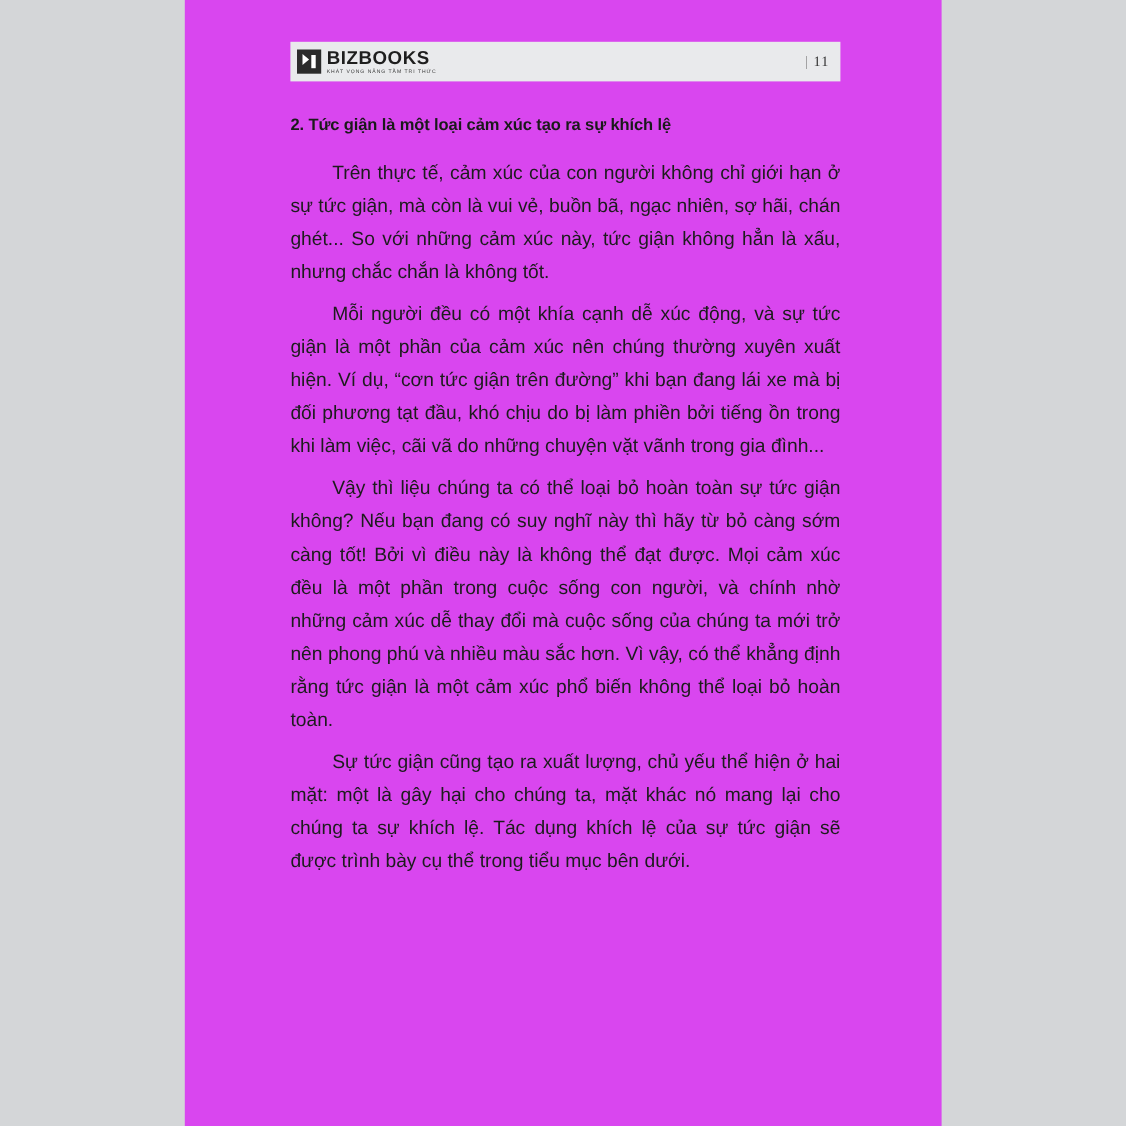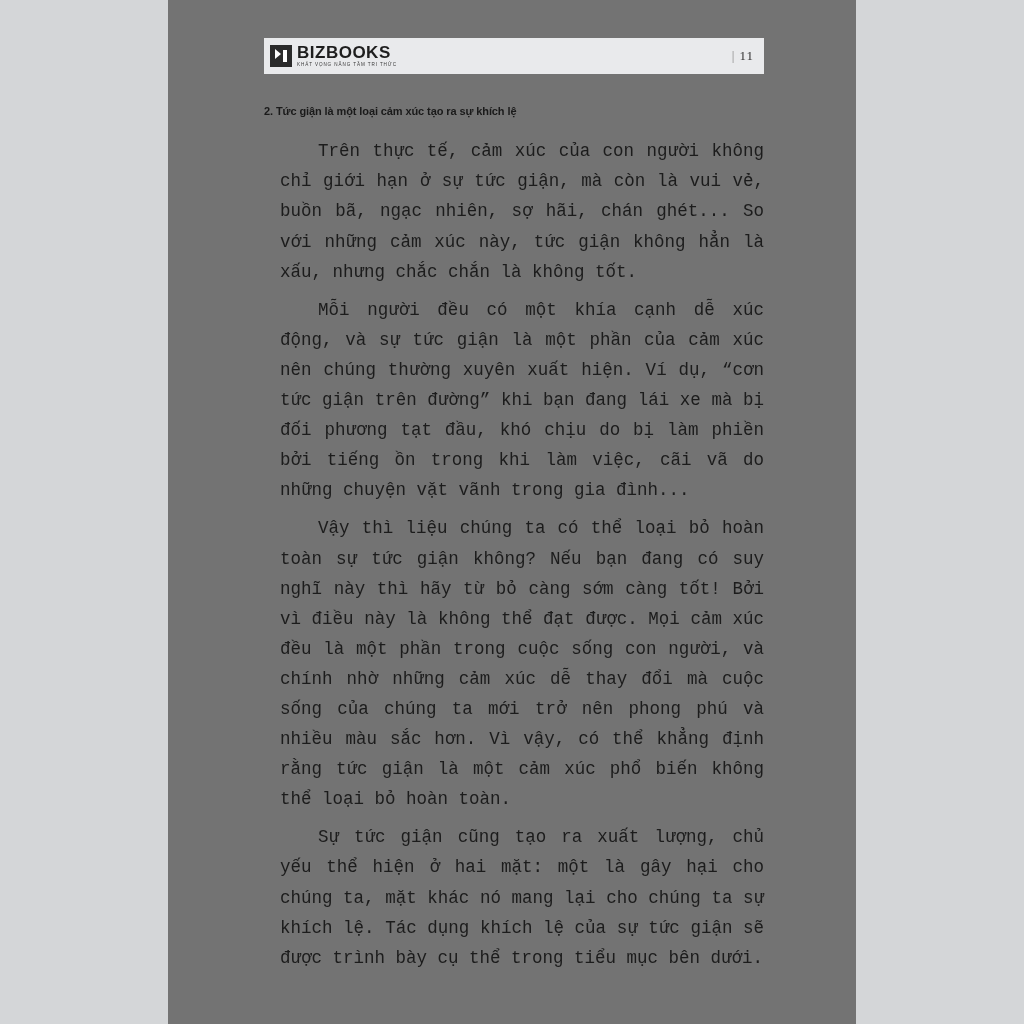--- a/index.html
+++ b/index.html
@@ -12,21 +12,21 @@
     background: #d4d6d8;
     font-family: "Liberation Serif", serif;
     overflow: hidden;
   }
   .page-wrap {
     position: absolute;
     left: 168px;
     top: 0;
     width: 688px;
     height: 1024px;
-    background: #737373;
+    background: #d946ef;
     box-sizing: border-box;
   }
   .page-inner {
     position: absolute;
     left: 96px;
     top: 38px;
     width: 500px;
   }
   
   .header-band {
@@ -100,33 +100,33 @@
     color: #888888;
     margin-right: 4px;
   }
 
   
   .content {
     margin-top: 30px;
   }
   h2.section-title {
     font-family: "Liberation Sans", sans-serif;
-    font-size: 11px;
+    font-size: 15px;
     font-weight: bold;
     color: #1a1a1a;
     margin: 0 0 18px 0;
     line-height: 1.3;
     letter-spacing: -0.1px;
   }
   p.para {
-    font-family: Liberation Mono, monospace;
+    font-family: Liberation Sans, sans-serif;
     font-size: 17.5px;
     line-height: 1.72;
     color: #1c1c1c;
-    margin: 0 0 8px 16px;
+    margin: 0 0 8px 0;
     text-align: justify;
     text-indent: 38px;
     -webkit-hyphens: none;
     hyphens: none;
   }
   p.para:last-child { margin-bottom: 0; }
 </style>
 </head>
 <body>
 

